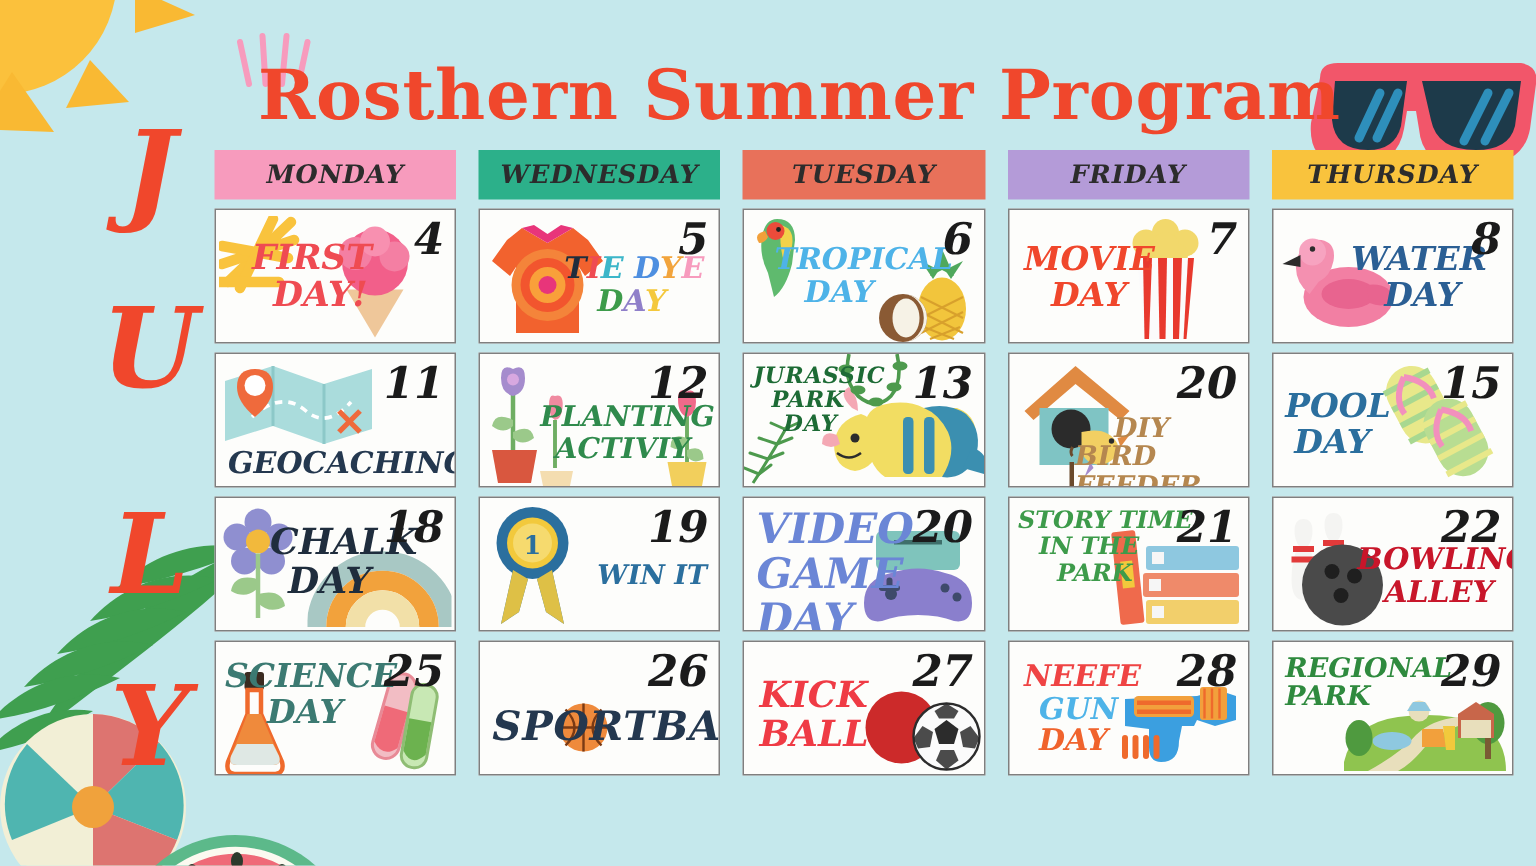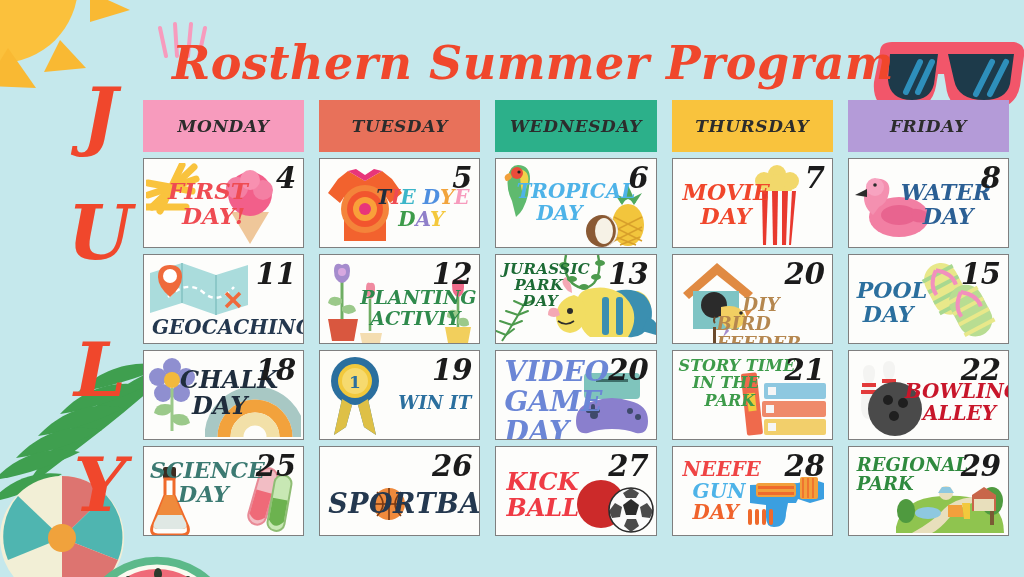--- a/index.html
+++ b/index.html
@@ -25,30 +25,30 @@
   }
   .july span:nth-child(1){top:0px;}
   .july span:nth-child(2){top:118px;}
   .july span:nth-child(3){top:255px;}
   .july span:nth-child(4){top:370px;}
 
   
   .title{
     position:absolute;left:172px;top:34px;width:730px;height:62px;
     font-family:"DejaVu Serif",serif;
-    font-weight:bold;font-style:italic;
+    font-weight:bold;
     font-size:46px;line-height:58px;
     letter-spacing:0.5px;
     color:#f0472c;
     white-space:nowrap;
   }
 
   
   .grid{position:absolute;left:143px;top:100px;width:866px;height:445px;}
-  .hdr-row{display:flex;gap:15px;height:52px;}
+  .hdr-row{display:flex;gap:15px;height:33px;}
   .hdr{
     flex:1;display:flex;align-items:center;justify-content:center;
     font-family:"DejaVu Serif",serif;
     font-weight:bold;font-style:italic;
     font-size:17px;letter-spacing:0.6px;
     color:#2c2c2c;
   }
   .week{display:flex;gap:15px;height:90px;margin-top:6px;}
   .cell{
     flex:1;position:relative;background:#fdfdfb;
@@ -146,31 +146,31 @@
     <span>Y</span>
   </div>
 
   <div class="title">Rosthern Summer Program</div>
 
   <div class="grid">
     <div class="hdr-row">
       <div class="hdr" style="background: rgb(247, 155, 189);">
           <span>MONDAY</span>
         </div>
+      <div class="hdr" style="background: rgb(44, 176, 138);">
+          <span>WEDNESDAY</span>
+        </div>
       <div class="hdr" style="background: rgb(232, 113, 90);">
           <span>TUESDAY</span>
         </div>
-      <div class="hdr" style="background: rgb(44, 176, 138);">
-          <span>WEDNESDAY</span>
+      <div class="hdr" style="background: rgb(180, 155, 216);">
+          <span>FRIDAY</span>
         </div>
       <div class="hdr" style="background: rgb(249, 195, 61);">
           <span>THURSDAY</span>
-        </div>
-      <div class="hdr" style="background: rgb(180, 155, 216);">
-          <span>FRIDAY</span>
         </div>
     </div>
 
     <div class="week">
 
       <div class="cell">
         <svg class="art" style="left:2px;top:4px;width:62px;height:52px;" viewBox="0 0 62 52">
           <g stroke="#f9c33d" stroke-width="7" stroke-linecap="round">
             <line x1="6" y1="44" x2="48" y2="4"></line>
               <line x1="2" y1="32" x2="50" y2="16"></line>

